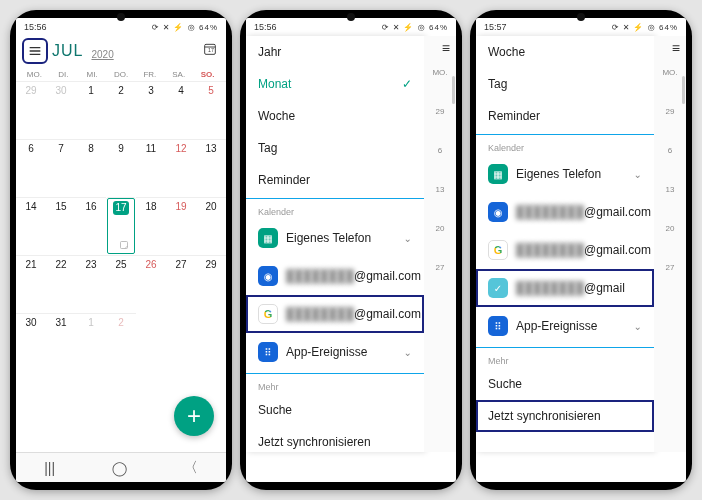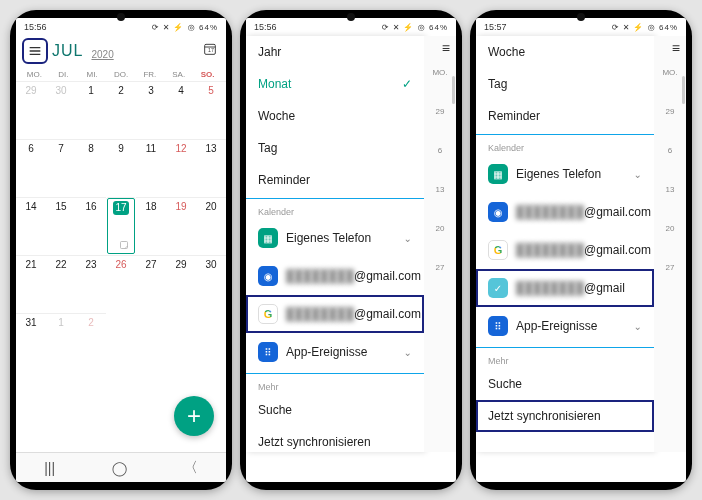--- a/index.html
+++ b/index.html
@@ -184,20 +184,21 @@
           <div class="cell today"><span class="num">17</span><span class="note-ic"><svg viewBox="0 0 24 24" stroke-width="1.5">
                 <rect x="5" y="5" width="14" height="14" rx="2"></rect>
                 <path d="M14 19l5-5"></path>
               </svg></span></div>
           <div class="cell"><span class="num">18</span></div>
           <div class="cell sun"><span class="num">19</span></div>
           <div class="cell"><span class="num">20</span></div>
           <div class="cell"><span class="num">21</span></div>
           <div class="cell"><span class="num">22</span></div>
           <div class="cell"><span class="num">23</span></div>
+          <div class="cell"><span class="num">25</span></div>
           <div class="cell sun"><span class="num">26</span></div>
           <div class="cell"><span class="num">27</span></div>
           <div class="cell"><span class="num">29</span></div>
           <div class="cell"><span class="num">30</span></div>
           <div class="cell"><span class="num">31</span></div>
           <div class="cell dim"><span class="num">1</span></div>
           <div class="cell dim sun"><span class="num">2</span></div>
         </div>
 
       <div class="fab">+</div>

